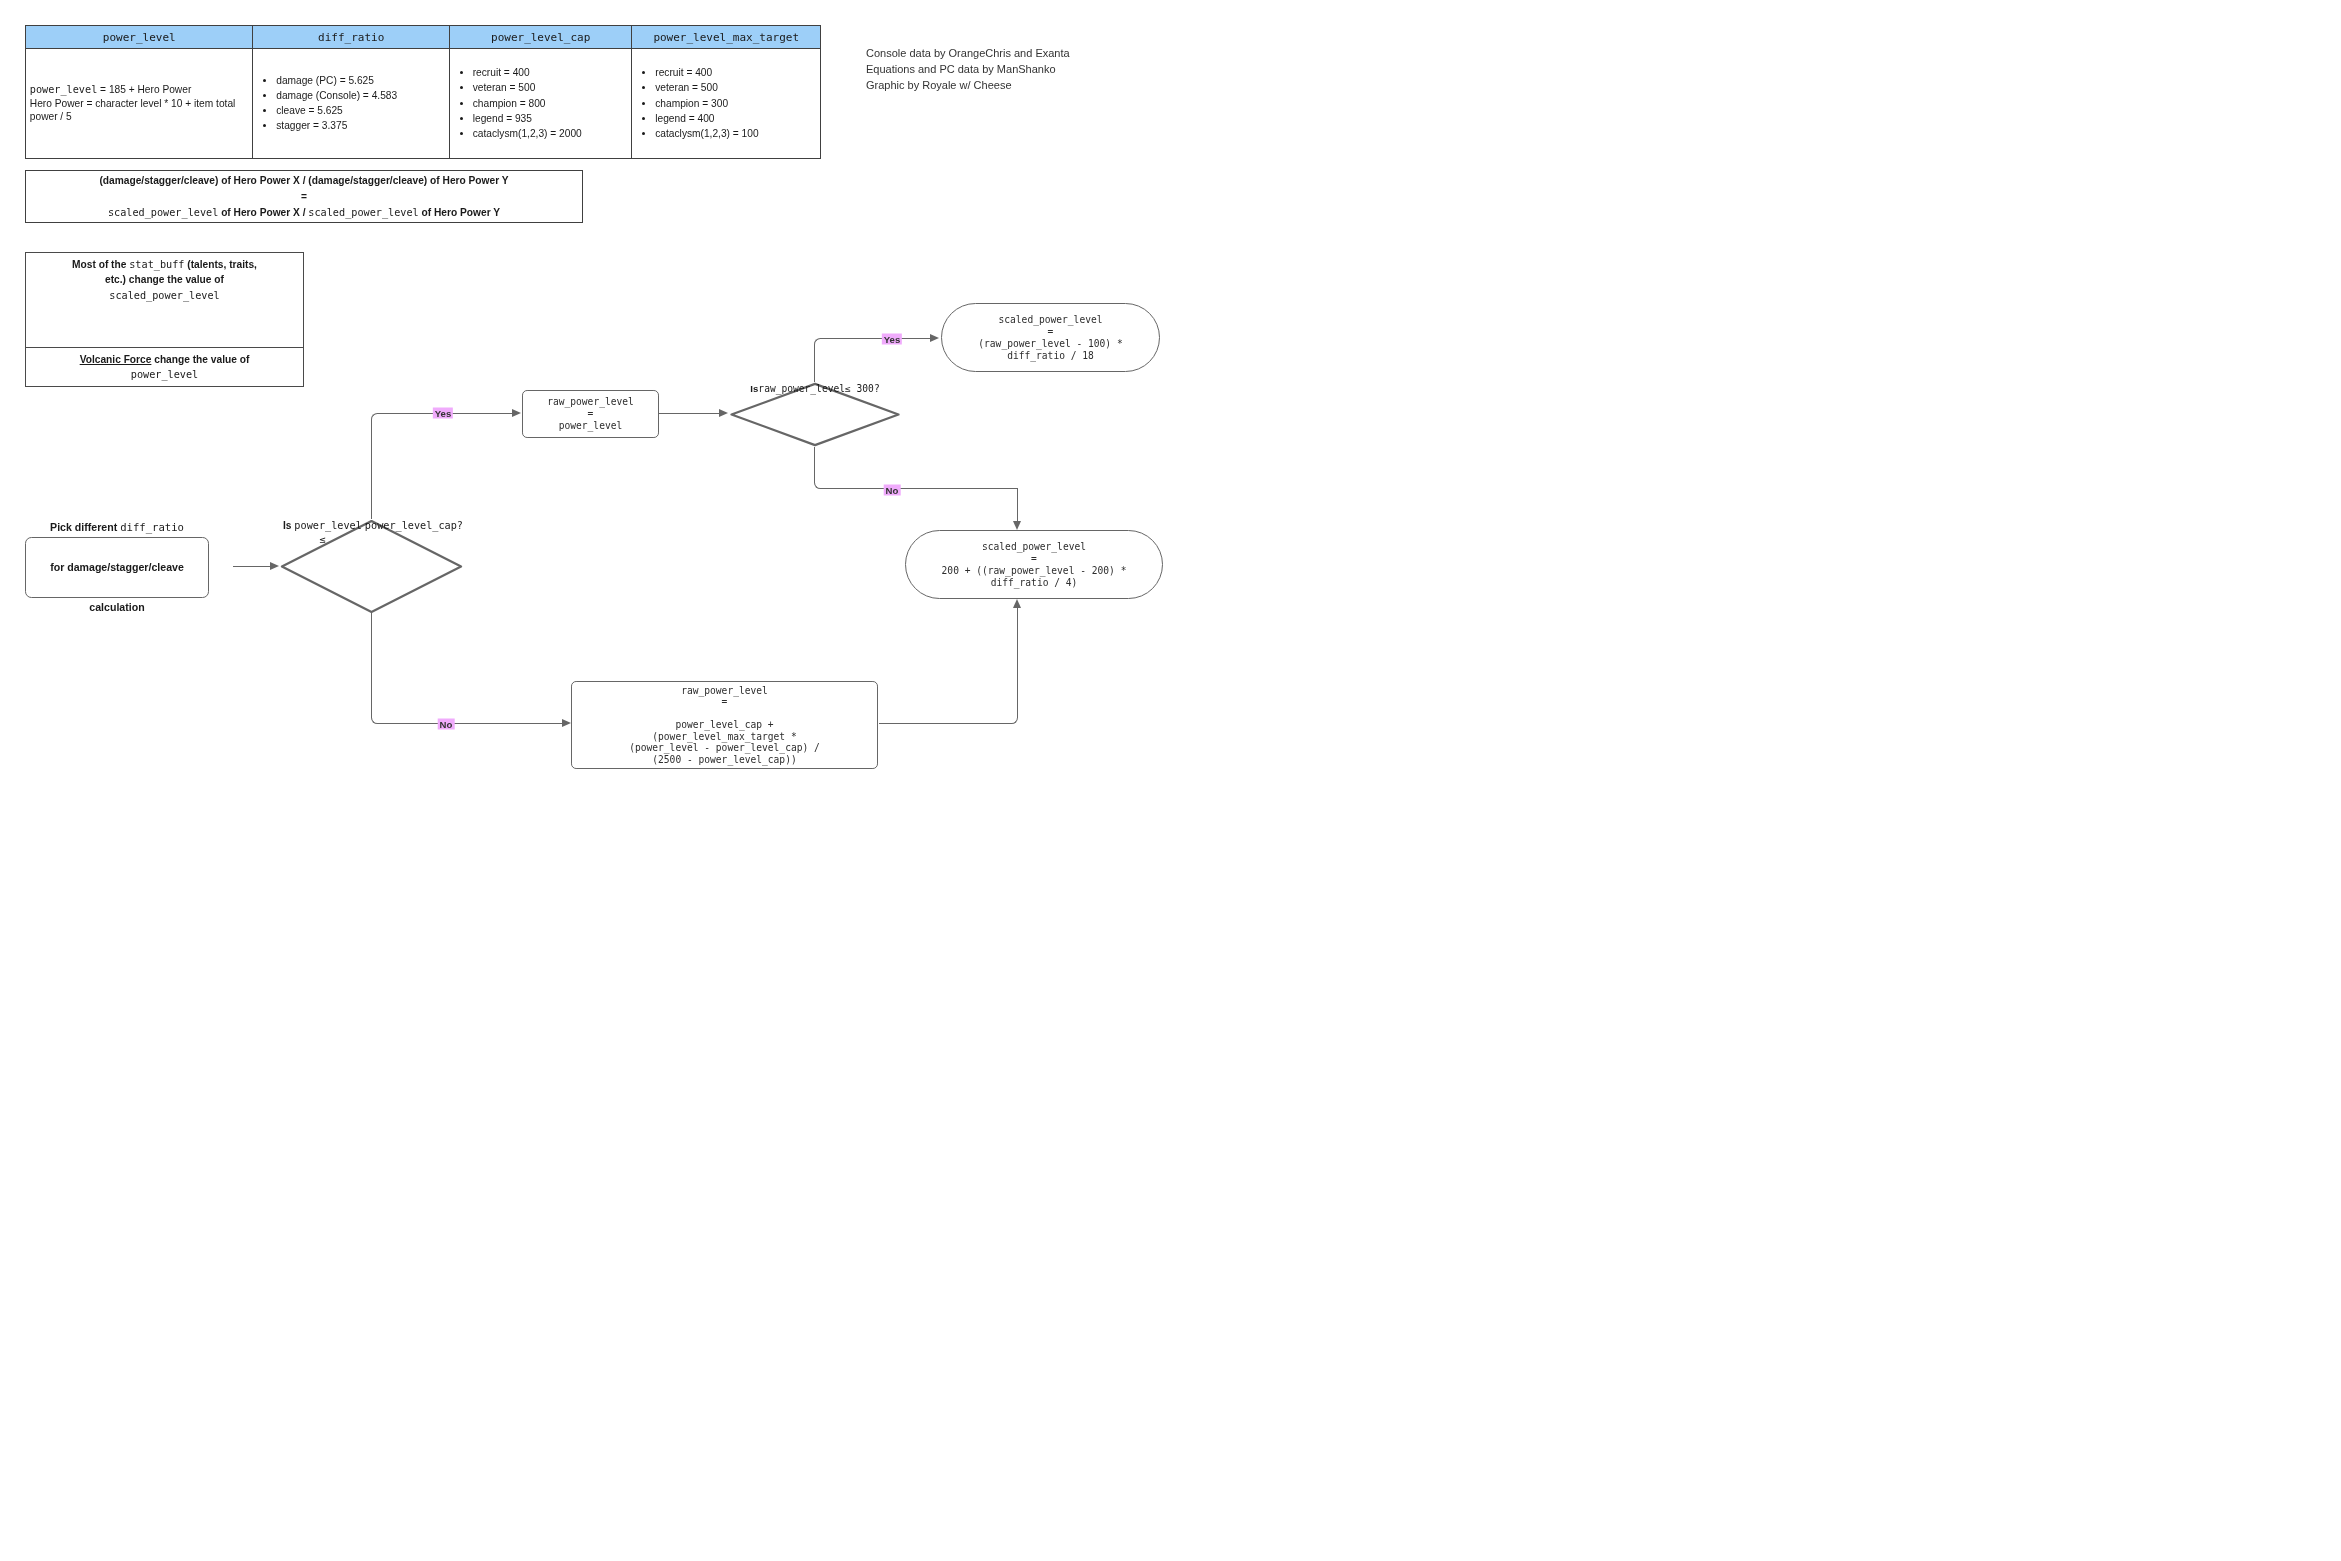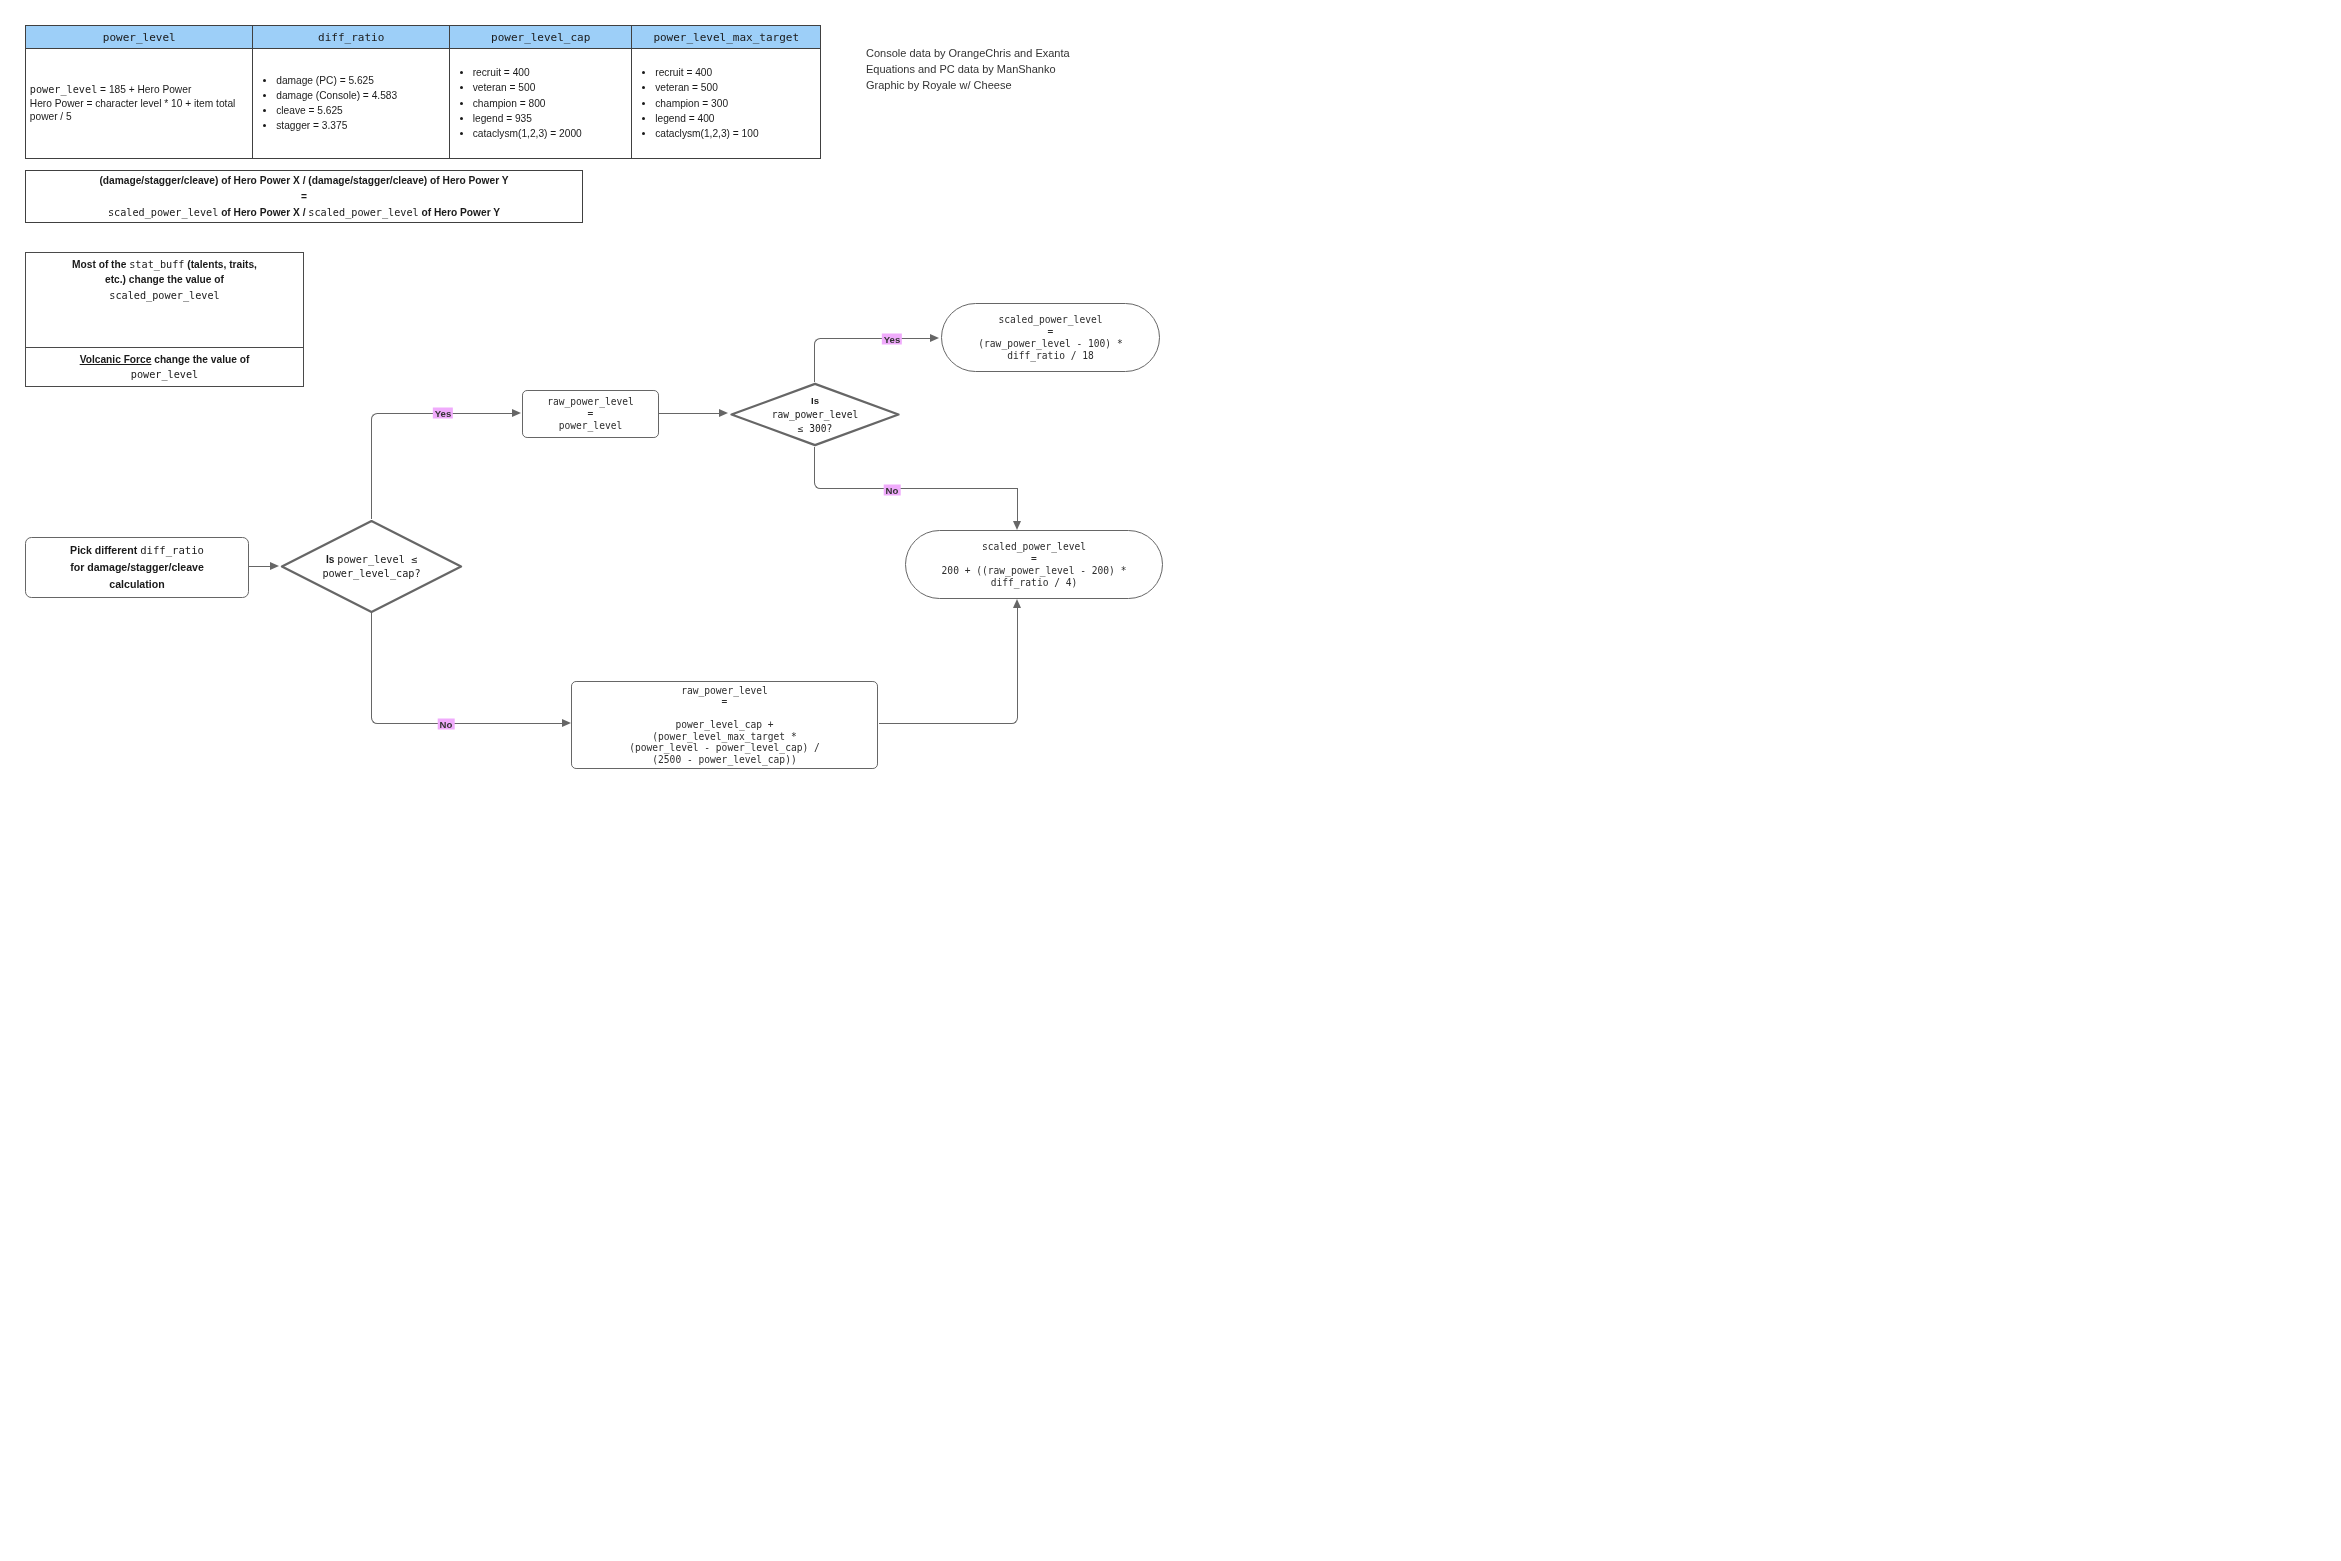--- a/index.html
+++ b/index.html
@@ -35,31 +35,31 @@
   .ncell .ln{line-height:15.4px;}
   .ncell+.ncell{border-top:1.3px solid #4a4a4a;margin-top:40px;}
   .credits{position:absolute;left:866px;top:45px;width:275px;font-size:11px;color:#333;}
   .credits .ln{line-height:16px;}
 
   
   .shape{position:absolute;box-sizing:border-box;background:#fff;border:1.9px solid #666;
          display:flex;flex-direction:column;justify-content:center;text-align:center;}
   .shape .ln{line-height:12px;}
   .mono15{font-family:"DejaVu Sans Mono",monospace;font-size:9.6px;color:#2d2d2d;}
-  .pickbox{left:25px;top:537px;width:224px;height:61px;border-radius:6.4px;font-size:10.6px;}
+  .pickbox{left:25px;top:537px;width:184px;height:61px;border-radius:6.4px;font-size:10.6px;gap:23px;}
   .pickbox .ln{line-height:16.7px;}
   .rawbox{left:522px;top:390px;width:137px;height:48px;border-radius:5.1px;}
   .nodeyes{left:941px;top:303px;width:219px;height:69px;border-radius:35px;}
   .nodeno{left:905px;top:530px;width:258px;height:69px;border-radius:35px;}
   .calcbox{left:571px;top:681px;width:307px;height:88px;border-radius:5.1px;}
   .calcbox .ln{line-height:11.5px;}
 
   .dia{position:absolute;}
   .dia svg{position:absolute;left:0;top:0;}
-  .diatext{position:absolute;left:0;top:0;right:0;bottom:0;display:flex;flex-direction:column;
+  .diatext{position:absolute;left:0;top:0;right:0;bottom:0;display:flex;flex-direction:row;
            justify-content:center;text-align:center;font-size:10.2px;}
   .diatext .ln{line-height:14px;}
 
   
   .hline{position:absolute;height:0;border-top:1.3px solid #666;}
   .vline{position:absolute;width:0;border-left:1.3px solid #666;}
   .elbow{position:absolute;box-sizing:border-box;}
   .arrow{position:absolute;width:0;height:0;}
   .arrow.right{border-top:4.5px solid transparent;border-bottom:4.5px solid transparent;border-left:9.6px solid #666;}
   .arrow.down{border-left:4.5px solid transparent;border-right:4.5px solid transparent;border-top:9.6px solid #666;}

